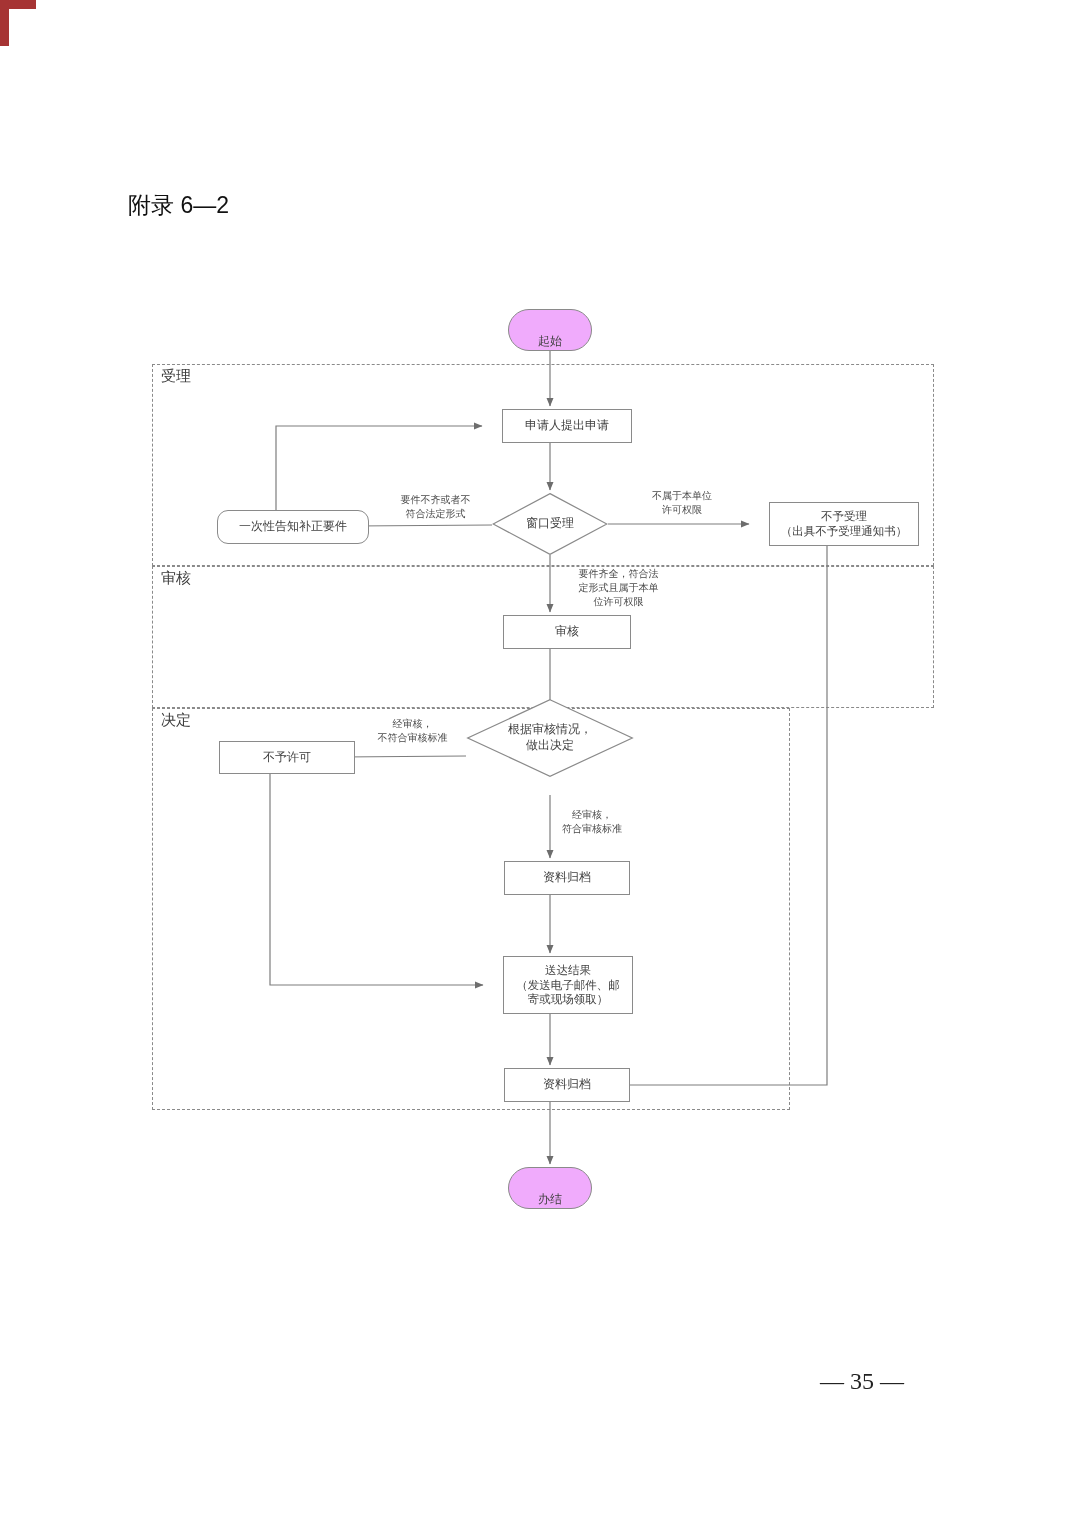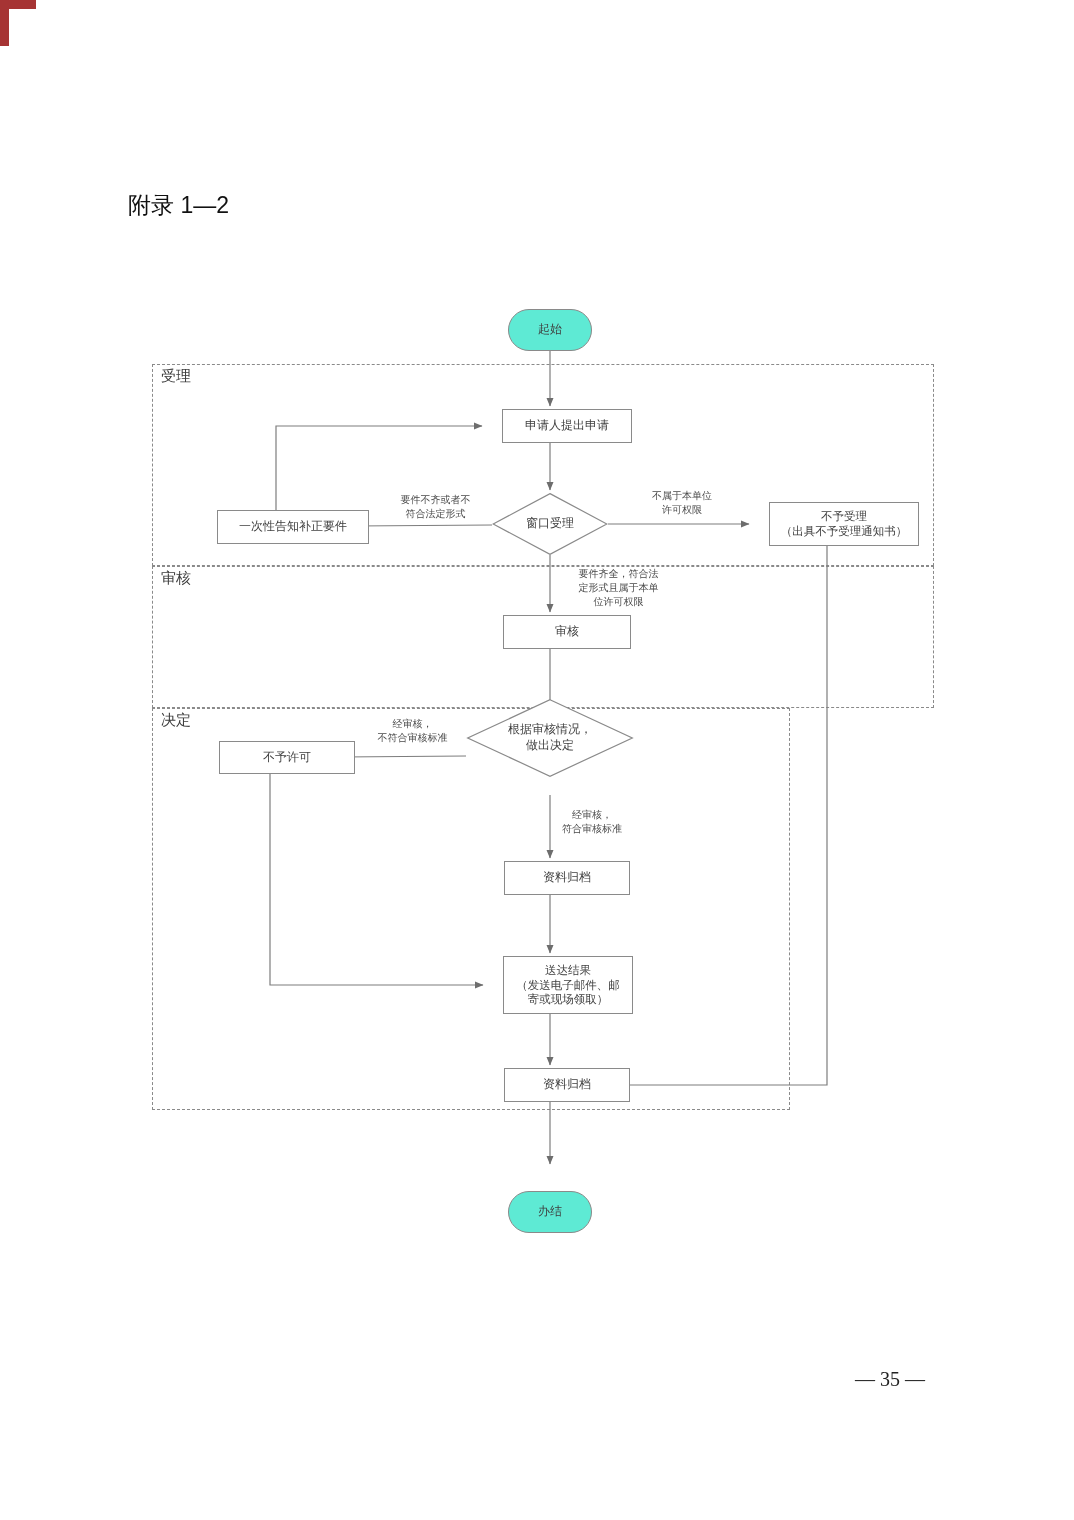--- a/index.html
+++ b/index.html
@@ -19,59 +19,59 @@
   .region-shenhe  { left:152px; top:566px; width:782px; height:142px; }
   .region-jueding { left:152px; top:708px; width:638px; height:402px; }
   .region-label { position:absolute; left:6px; top:2px; font-size:15px; color:#3c3c3c; background:#fff; padding:0 2px; }
 
   .edges { position:absolute; left:0; top:0; z-index:1; }
   .edges line, .edges polyline { fill:none; stroke:#7d7d7d; stroke-width:1.2; }
 
   .node { position:absolute; z-index:2; display:flex; align-items:center; justify-content:center;
           text-align:center; font-size:12px; color:#3f3f3f; line-height:1.3; white-space:pre-line; }
   .rect    { border:1px solid #8a8a8a; background:#fff;margin-left:17px; }
-  .stadium { border:1px solid #8a8a8a; background:#5eead4; border-radius:21px; }
+  .stadium { border:1px solid #8a8a8a; background:#f0abfc; border-radius:21px;align-items:flex-end; }
   .diamond { background:transparent; border:none; }
   .diamond-shape { position:absolute; left:0; top:0; width:100%; height:100%; }
   .diamond-shape polygon { fill:#fff; stroke:#8a8a8a; stroke-width:1.2; vector-effect:non-scaling-stroke; }
   .node-text { position:relative; z-index:1; white-space:pre-line; padding:0 3px; }
 
   .node-start         { left:508px; top:309px; width:84px;  height:42px; }
   .node-apply         { left:485px; top:409px; width:130px; height:34px; }
   .node-window-accept { left:492px; top:493px; width:116px; height:62px; }
-  .node-one-time      { left:200px; top:510px; width:152px; height:34px; }
+  .node-one-time      { left:200px; top:510px; width:152px; height:34px;border-radius:11px; }
   .node-reject-accept { left:752px; top:502px; width:150px; height:44px; font-size:11.5px; }
   .node-review        { left:486px; top:615px; width:128px; height:34px; }
   .node-decide        { left:466px; top:699px; width:168px; height:78px; }
   .node-deny          { left:202px; top:741px; width:136px; height:33px; }
   .node-grant         { left:487px; top:861px; width:126px; height:34px; }
   .node-deliver       { left:486px; top:956px; width:130px; height:58px; font-size:11.5px; }
   .node-archive       { left:487px; top:1068px; width:126px; height:34px; }
-  .node-end           { left:508px; top:1167px; width:84px;  height:42px;margin-top:24px; }
+  .node-end           { left:508px; top:1167px; width:84px;  height:42px; }
 
   .edge-label { position:absolute; z-index:2; font-size:10px; color:#4a4a4a; text-align:center;
                 white-space:pre-line; line-height:1.4; }
   .label-incomplete       { left:363px; top:493px; width:145px; }
   .label-not-jurisdiction { left:612px; top:489px; width:140px; }
   .label-complete         { left:556px; top:567px; width:125px; }
   .label-fail             { left:345px; top:717px; width:135px; }
   .label-pass             { left:532px; top:808px; width:120px; }
 
-  .page-number { position:absolute; left:820px; top:1368px; width:140px; text-align:center;
-                 font-size:20px; color:#222; font-family:"Liberation Serif","DejaVu Serif",serif; }
+  .page-number { position:absolute; left:820px; top:1368px; width:140px; text-align:left;
+                 font-size:24px; color:#222; font-family:"Liberation Serif","DejaVu Serif",serif; }
 </style>
 </head>
 <body>
 
 <div class="page">
 
   <div class="corner-a"></div>
   <div class="corner-b"></div>
 
-  <div class="appendix">附录 1—2</div>
+  <div class="appendix">附录 6—2</div>
 
   <div class="region region-shouli">
     <span class="region-label">受理</span>
   </div>
   <div class="region region-shenhe">
     <span class="region-label">审核</span>
   </div>
   <div class="region region-jueding">
     <span class="region-label">决定</span>
   </div>

